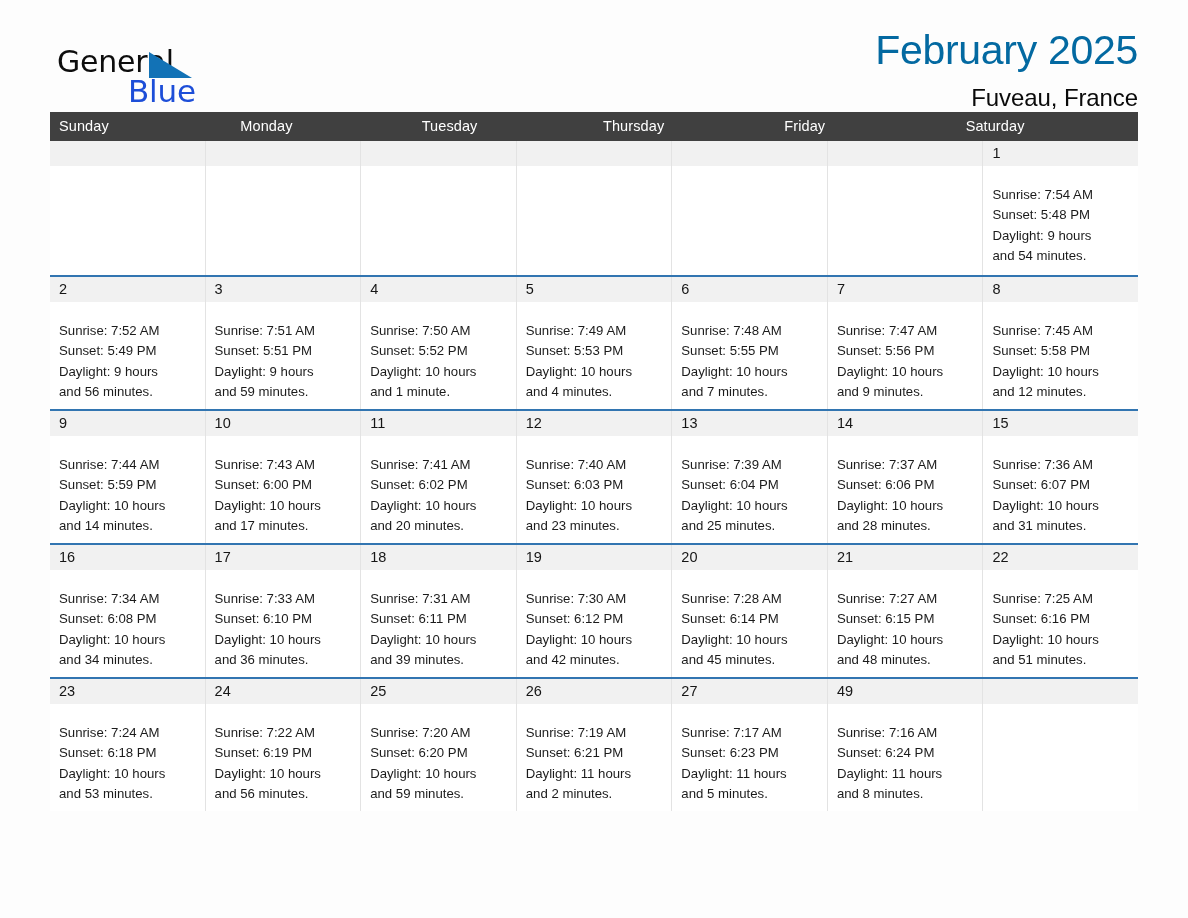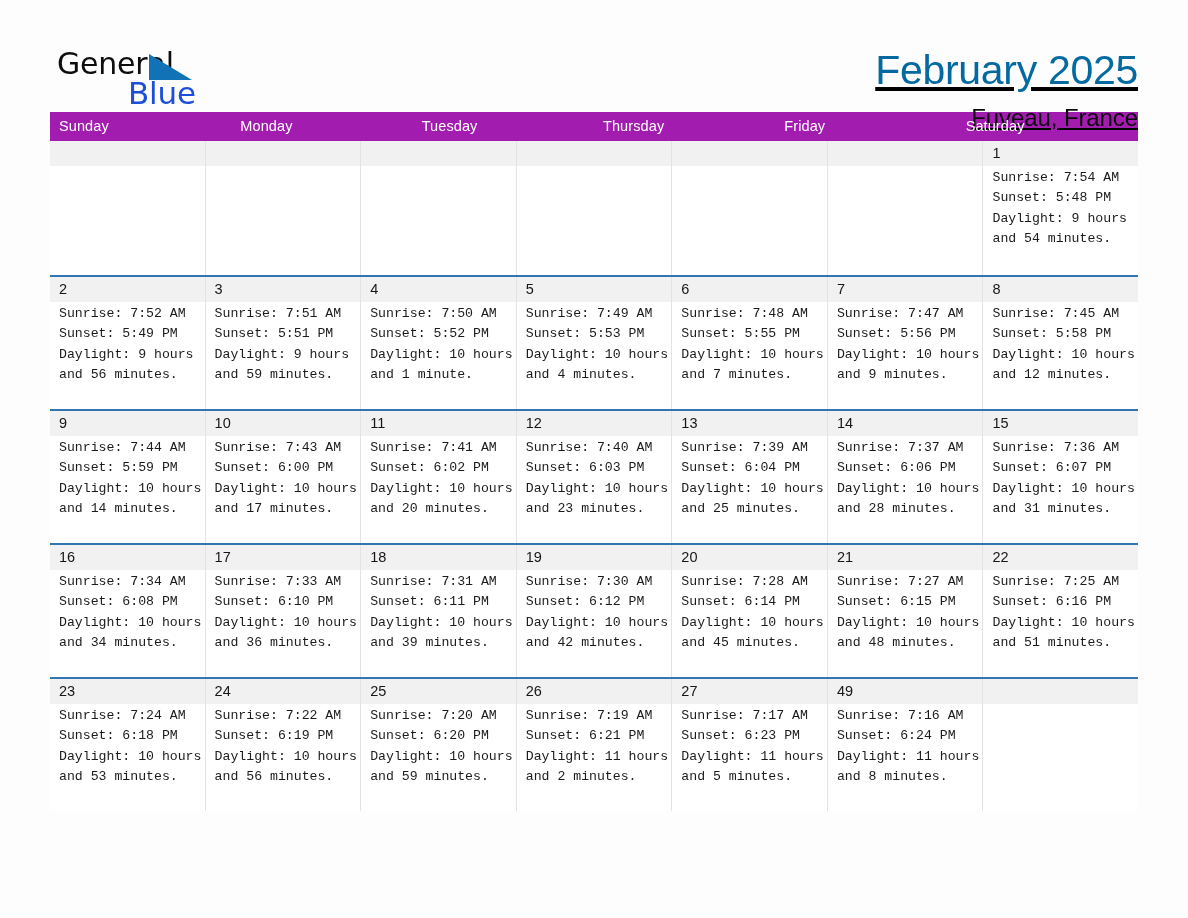--- a/index.html
+++ b/index.html
@@ -15,25 +15,24 @@
   .page {
     position: relative;
     width: 1188px;
     height: 918px;
     padding: 0 50px;
   }
 
   
   .masthead {
     display: flex;
-    align-items: flex-start;
+    align-items: flex-end;
     justify-content: space-between;
     padding-top: 46px;
     height: 112px;
-    text-decoration: underline;
   }
 
   .logo {
     position: relative;
     width: 150px;
     height: 68px;
     line-height: 1;
     user-select: none;
   }
   .logo-general {
@@ -76,21 +75,21 @@
     color: #0a0a0a;
     margin-top: 10px;
     letter-spacing: -0.1px;
   }
 
   
   .calendar { width: 1088px; }
 
   .weekday-header {
     display: flex;
-    background: #a21caf;
+    background: #404040;
     height: 29px;
   }
   .weekday {
     flex: 1 1 0;
     min-width: 0;
     color: #ffffff;
     font-size: 14.5px;
     line-height: 29px;
     padding-left: 9px;
     letter-spacing: 0.1px;
@@ -115,25 +114,24 @@
   .day-number {
     height: 25px;
     background: #f1f1f1;
     font-size: 14.5px;
     color: #161616;
     line-height: 25px;
     padding-left: 9px;
   }
 
   .day-info {
-    padding: 2px 8px 0 9px;
+    padding: 19px 8px 0 9px;
     font-size: 13.2px;
     line-height: 20.3px;
     color: #1b1b1b;
-    font-family: Liberation Mono, monospace;
   }
   .day-info div { white-space: nowrap; }
 
   .day.empty .day-number { background: #f1f1f1; }
 </style>
 </head>
 <body>
 
 <div class="page">
 

